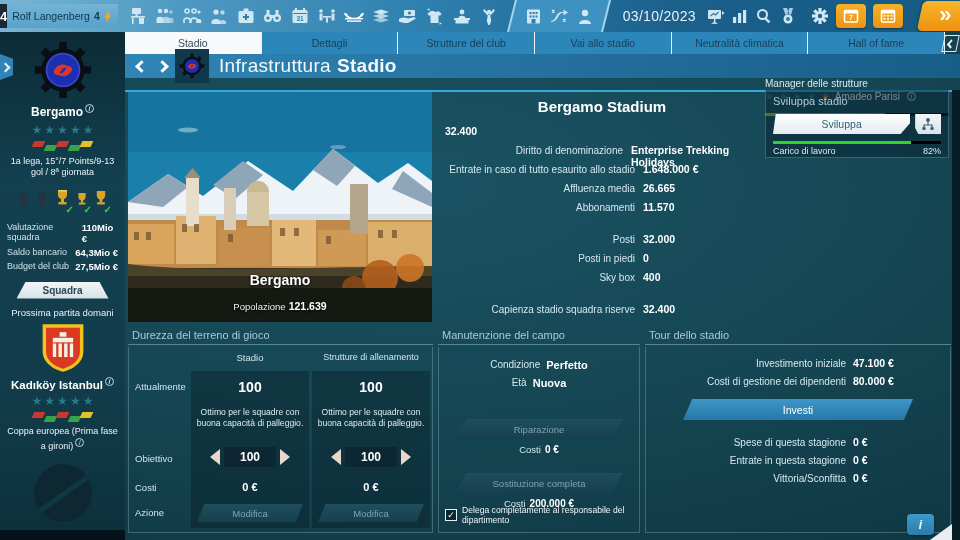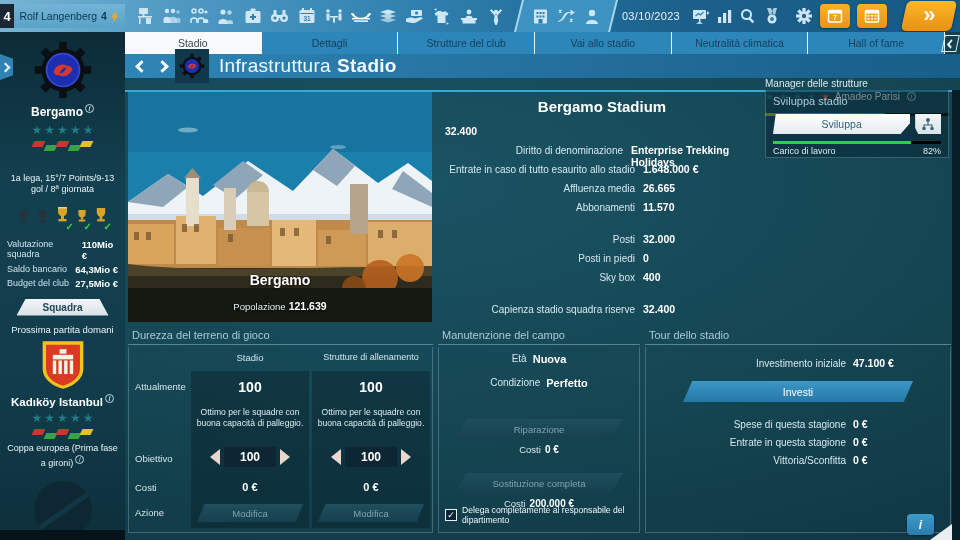--- a/index.html
+++ b/index.html
@@ -20,21 +20,21 @@
   .bolt{width:9px;height:13px;display:inline-block;}
   .ti{width:24px;height:24px;display:inline-flex;align-items:center;justify-content:center;flex:0 0 auto;cursor:pointer;}
   .ti svg{display:block;}
   .ti .g{fill:#cfe6f3;}
   .ti .s{stroke:#cfe6f3;fill:none;stroke-width:1.6;}
   .ti.active .g{fill:#ffffff;}
   .iconrow{display:flex;align-items:center;gap:3px;margin-left:8px;}
   .trio{display:flex;align-items:center;gap:2px;margin-left:10px;padding:0 8px;height:32px;
     background:#3e92c1;transform:skewX(-14deg);border-left:2px solid #a8d4ea;border-right:2px solid #a8d4ea;}
   .trio>.ti{transform:skewX(14deg);}
-  .tdate{font-size:11px;color:#e8f1f6;margin:0 8px 0 8px;letter-spacing:.3px;}
+  .tdate{font-size:14px;color:#e8f1f6;margin:0 8px 0 16px;letter-spacing:.3px;}
   .rightrow{display:flex;align-items:center;gap:3px;margin-left:auto;}
   .obtn{width:30px;height:24px;background:linear-gradient(#f7b127,#ec9414);border-radius:4px;
     display:flex;align-items:center;justify-content:center;margin-left:4px;cursor:pointer;
     box-shadow:0 1px 2px rgba(0,0,0,.4);}
   .continue{width:50px;height:30px;margin:0 6px 0 14px;background:linear-gradient(#f8b62a,#ec9110);
     border-radius:5px;transform:skewX(-12deg);display:flex;align-items:center;justify-content:center;
     box-shadow:0 1px 3px rgba(0,0,0,.5);cursor:pointer;}
   .continue::before{content:"\00BB";transform:skewX(12deg);color:#fff;font-size:22px;font-weight:bold;line-height:1;margin-top:-3px;}
   
   .sidebar{position:absolute;left:0;top:32px;width:125px;height:508px;
@@ -51,21 +51,21 @@
   .inf::before{content:"i";}
   .stars{margin-top:5px;display:flex;gap:2px;}
   .star{color:#257b85;font-size:12px;line-height:1;}
   .star::before{content:"\2605";}
   .star.alt{color:#d95f2b;}
   .mstars .star{font-size:10px;}
   .zig{display:flex;margin-top:5px;height:10px;align-items:center;}
   .zseg{width:11px;height:6px;transform:skewX(-25deg);margin-right:1px;}
   .zseg.up{margin-top:-4px;}
   .zseg.dn{margin-top:4px;}
-  .leagueline{margin-top:22px;text-align:center;color:#eaf3f7;line-height:1.25;padding:0 6px;font-size:9px;}
+  .leagueline{margin-top:5px;text-align:center;color:#eaf3f7;line-height:1.25;padding:0 6px;font-size:9px;}
   .trophies{display:flex;gap:6px;margin-top:9px;align-items:flex-end;}
   .troph{position:relative;}
   .troph .chk{position:absolute;right:-4px;bottom:-6px;color:#3fd43f;font-size:10px;font-weight:bold;}
   .fin{width:100%;padding:0 7px;margin-top:10px;}
   .finrow{display:flex;justify-content:space-between;font-size:9px;margin-top:3px;color:#cfe2ea;}
   .finrow b{color:#fff;font-size:9.5px;}
   .squadbtn{margin-top:10px;width:92px;height:17px;background:linear-gradient(#f2f5f7,#d8e2e7);
     color:#23485c;font-weight:bold;font-size:10px;display:flex;align-items:center;justify-content:center;
     clip-path:polygon(10% 0,90% 0,100% 100%,0 100%);cursor:pointer;}
   .nextlabel{margin-top:8px;font-size:9.5px;color:#e8f2f6;}
@@ -774,46 +774,50 @@
             <div class="pglabel" style="top:160px">Azione</div>
             <div class="dis-btn pgbtn" style="left:68px;top:157px">Modifica</div>
             <div class="dis-btn pgbtn" style="left:189px;top:157px">Modifica</div>
           </div>
         </div>
       </div>
 
       <div class="panel p-maint">
         <div class="ptitle">Manutenzione del campo</div>
         <div class="pbody">
+          <div class="mrow2" style="margin-top:12px">
+              <span class="ml">Condizione</span>
+              <b>Perfetto</b>
+            </div>
           <div class="mrow2">
               <span class="ml">Età</span>
               <b>Nuova</b>
-            </div>
-          <div class="mrow2" style="margin-top:12px">
-              <span class="ml">Condizione</span>
-              <b>Perfetto</b>
             </div>
           <div class="dis-btn mbtn" style="margin-top:30px">Riparazione</div>
           <div class="mcost"><span>Costi</span><b>0 €</b></div>
           <div class="dis-btn mbtn" style="margin-top:18px">Sostituzione completa</div>
           <div class="mcost"><span>Costi</span><b>200.000 €</b></div>
           <div class="delega">
             <span class="cbox"></span>
             <span>Delega completamente al responsabile del dipartimento</span>
           </div>
         </div>
       </div>
 
       <div class="panel p-tour">
         <div class="ptitle">Tour dello stadio</div>
         <div class="pbody">
           <div style="margin-top:10px">
             <div class="trow">
                 <span class="tlabel">Investimento iniziale</span>
                 <span class="tval">47.100 €</span>
+              </div>
+            <div class="trow">
+                <span class="tlabel">Costi di gestione dei dipendenti</span>
+                <span class="tval">80.000 €</span>
               </div>
           </div>
           <div class="investbtn">Investi</div>
           <div class="tseason">
             <div class="trow">
                 <span class="tlabel">Spese di questa stagione</span>
                 <span class="tval">0 €</span>
               </div>
             <div class="trow">
                 <span class="tlabel">Entrate in questa stagione</span>

